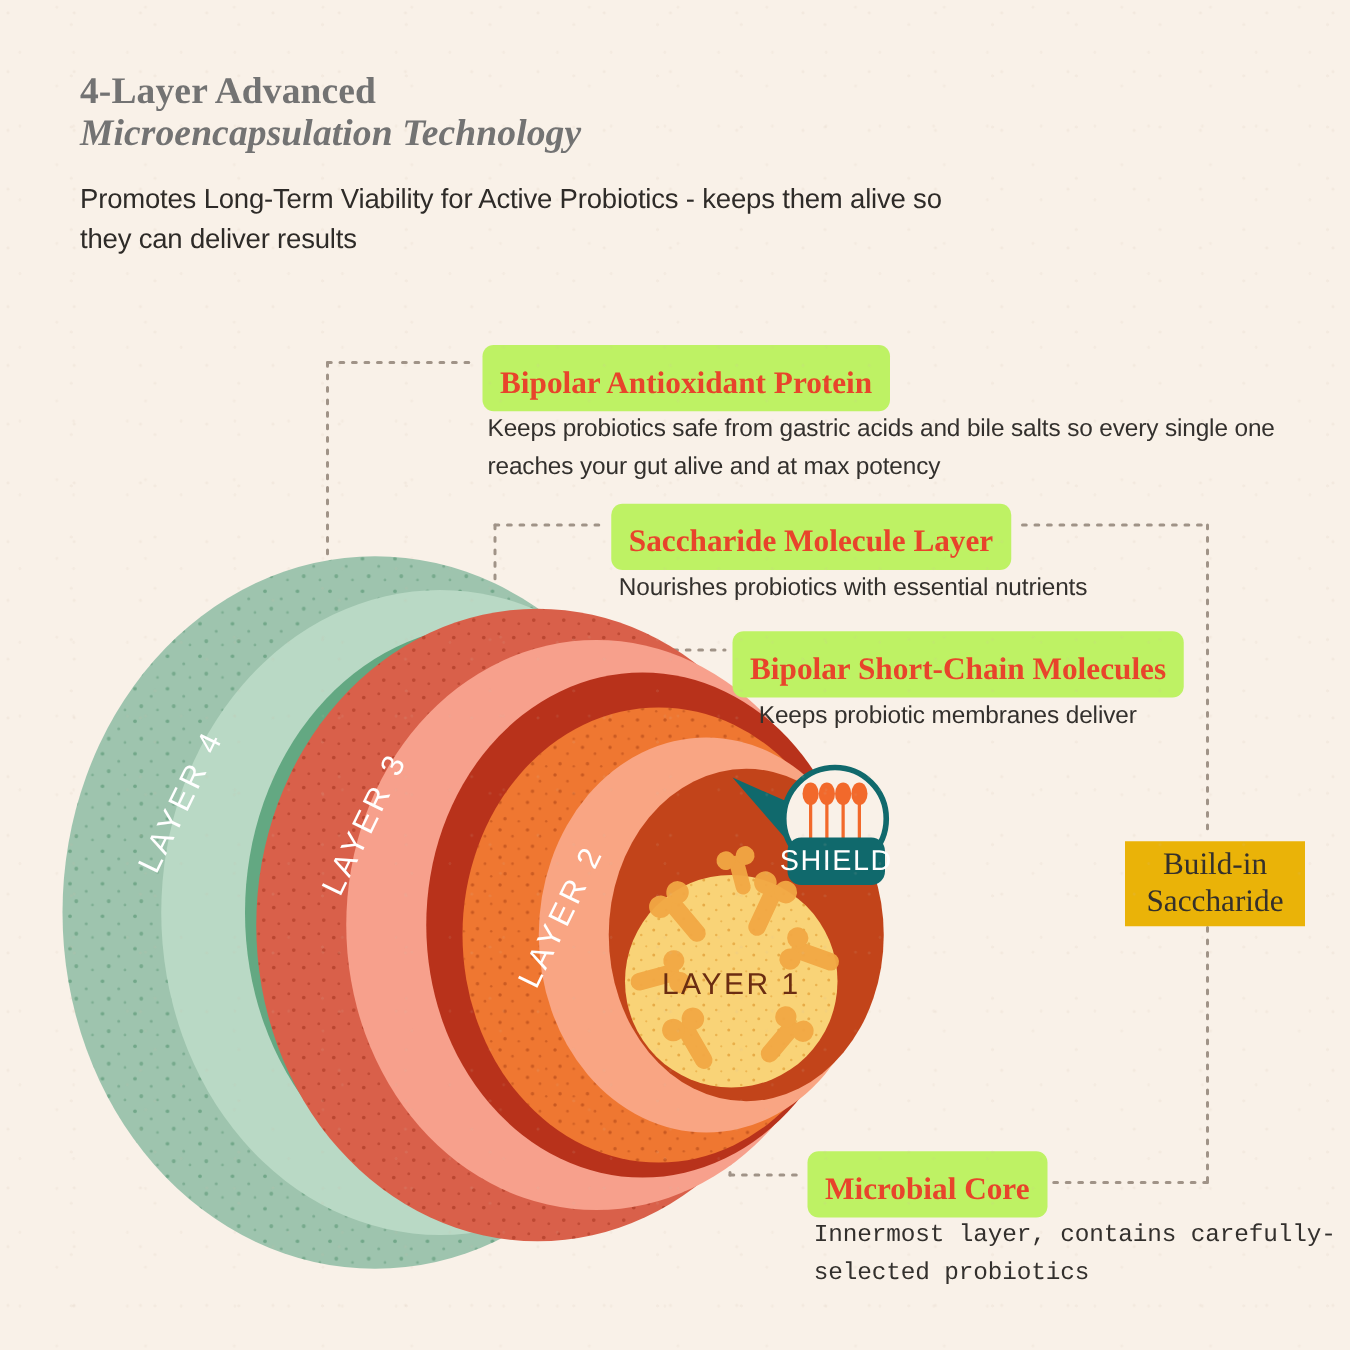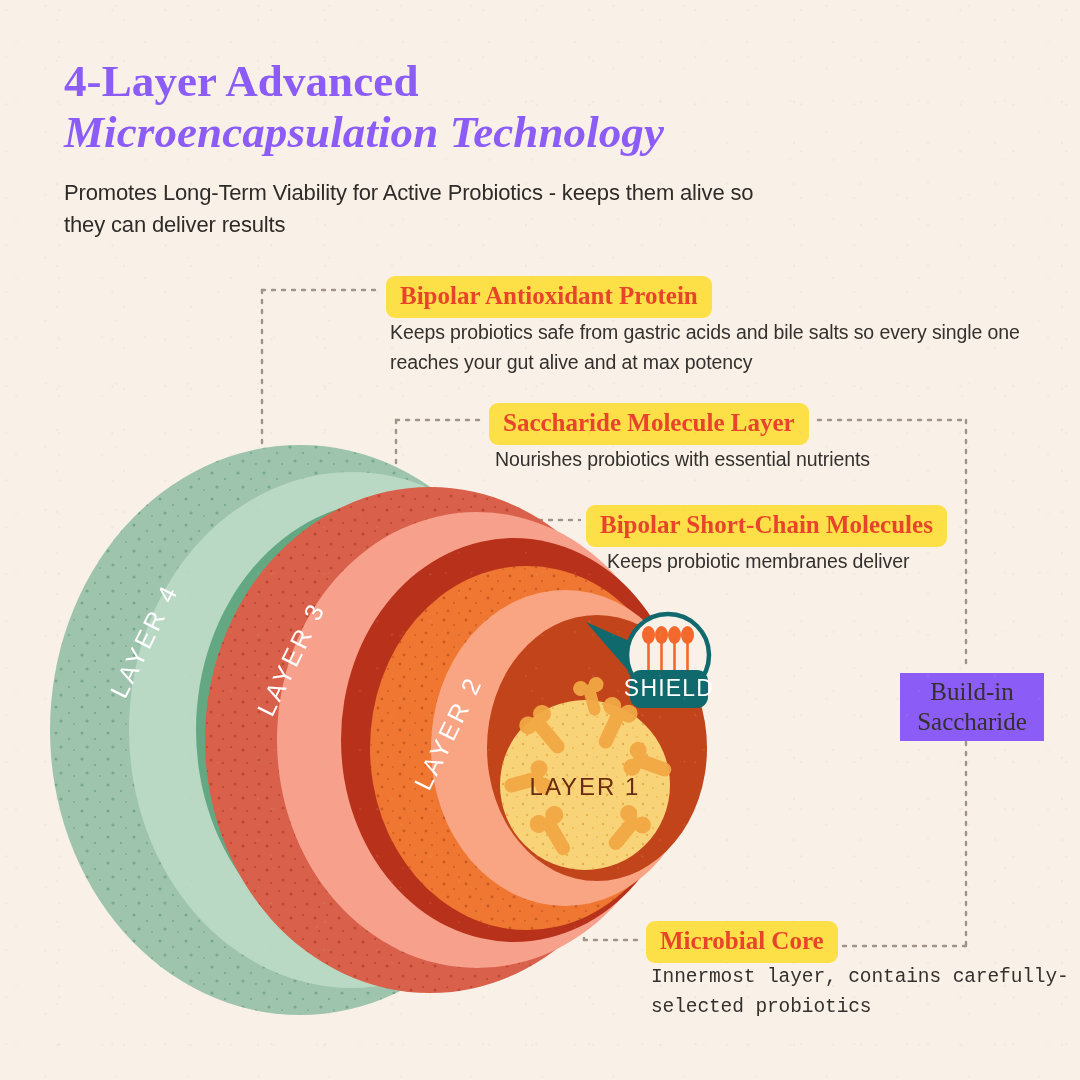--- a/index.html
+++ b/index.html
@@ -21,55 +21,55 @@
       radial-gradient(circle at 37% 71%, rgba(205,185,165,.22) 0 1px, transparent 1.4px),
       radial-gradient(circle at 85% 48%, rgba(205,185,165,.26) 0 1px, transparent 1.4px);
     background-size:53px 47px, 71px 63px, 43px 59px, 67px 41px;
     z-index:60;
   }
 
   
   .h-wrap{position:absolute;left:64px;top:56px;width:760px;z-index:30;}
   .title{
     font-family:"Liberation Serif", serif;
-    color:#8b5cf6;font-size:45px;line-height:1.13;font-weight:700;
+    color:#737373;font-size:30px;line-height:1.13;font-weight:700;
     letter-spacing:.1px;margin:0;
   }
   .title .l2{display:block;font-style:italic;}
   .subtitle{
     margin:19px 0 0 0;color:#2e2b28;font-size:22px;line-height:1.45;
     font-weight:400;letter-spacing:-.15px;max-width:720px;
   }
 
   
   .callout{position:absolute;z-index:32;}
   .pill{
-    display:inline-block;background:#fde047;border-radius:9px;
-    padding:7px 14px 9px 14px;
+    display:inline-block;background:#bef264;border-radius:9px;
+    padding:18px 14px 9px 14px;
     font-family:"Liberation Serif", serif;font-weight:700;
     color:#e8442b;font-size:25px;line-height:1.05;white-space:nowrap;
   }
   .cdesc{
     margin-top:0;color:#33302d;font-size:19.5px;line-height:1.5;
     font-weight:400;letter-spacing:-.1px;
   }
   .c1{left:386px;top:276px;}
   .c2{left:489px;top:403px;}
   .c3{left:586px;top:505px;}
   .c4{left:646px;top:921px;}
   .c1 .cdesc{padding-left:4px;}
   .c2 .cdesc{padding-left:6px;}
   .c3 .cdesc{padding-left:21px;}
   .c4 .cdesc{padding-left:5px;font-family:Liberation Mono, monospace;}
 
   .synbio{
     position:absolute;left:900px;top:673px;width:140px;z-index:32;
     font-family:"Liberation Serif", serif;color:#34302c;
     font-size:25px;line-height:1.2;text-align:center;
-    background:#8b5cf6;padding:4px 2px;
+    background:#eab308;padding:4px 2px;
   }
 
   
   svg.layerart{position:absolute;left:0;top:0;width:1080px;height:1080px;}
   #art-layers{z-index:10;}
   #art-lines{z-index:8;}
   #art-badge{z-index:34;}
 
   .lbl{
     fill:#ffffff;font-family:"Liberation Sans",sans-serif;

